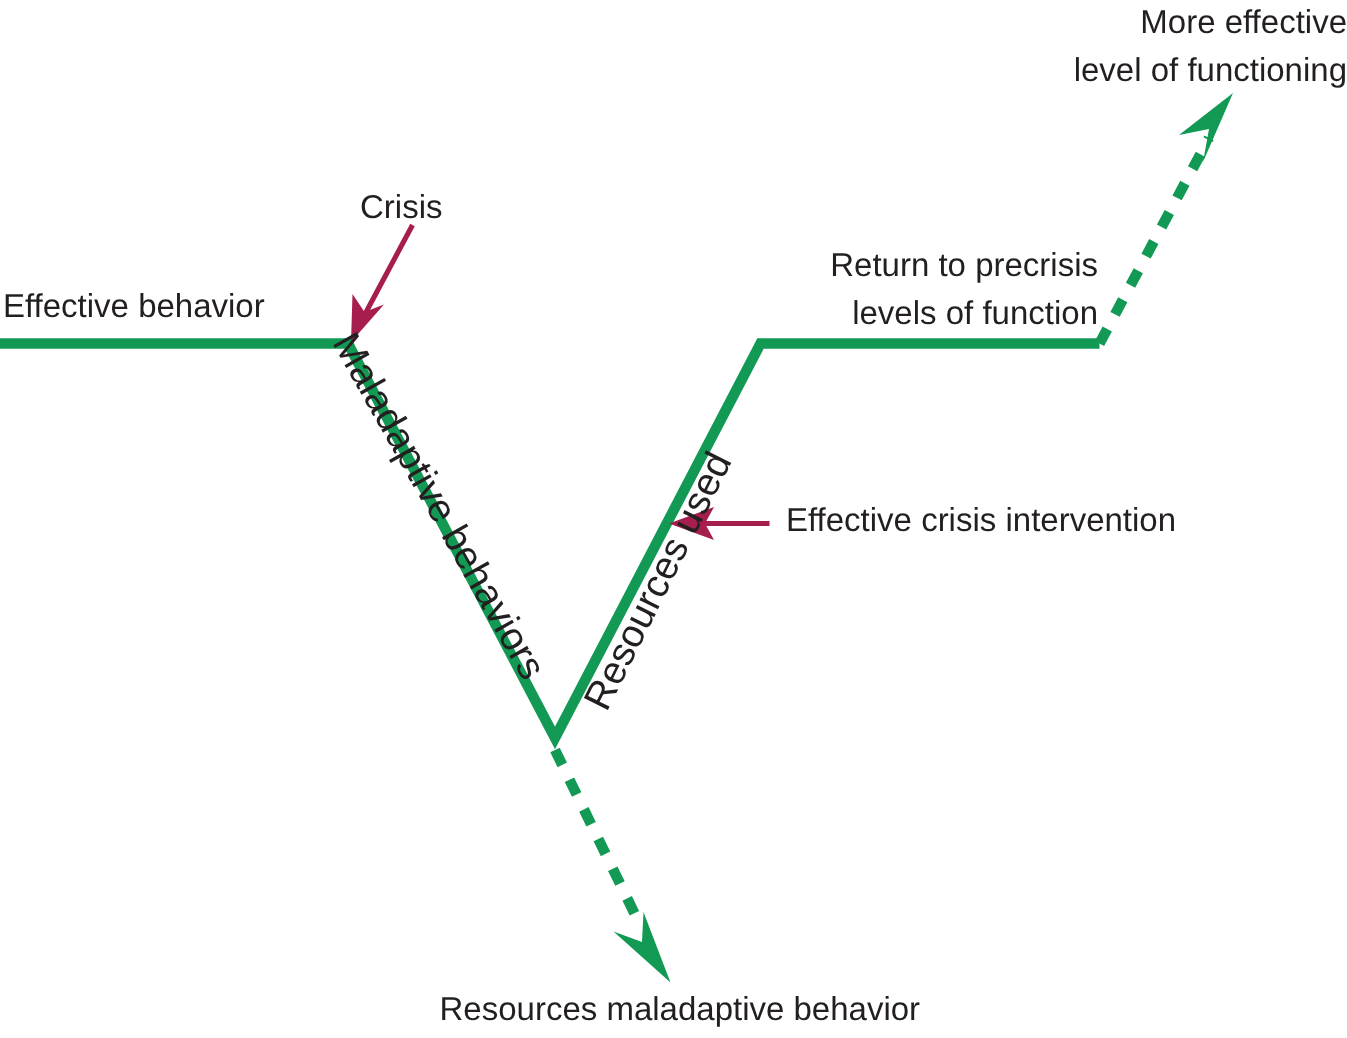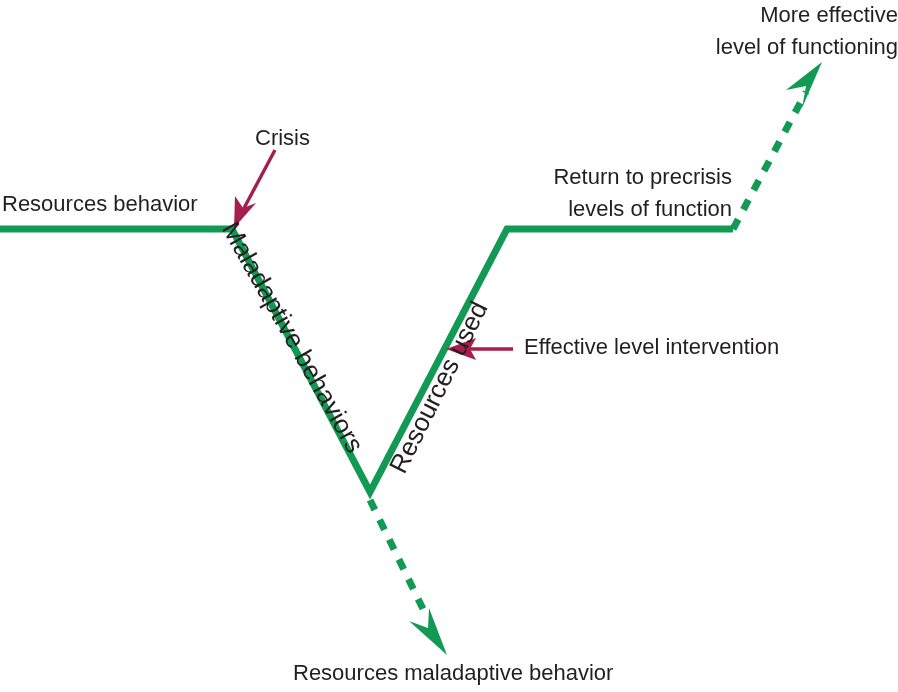--- a/index.html
+++ b/index.html
@@ -33,21 +33,21 @@
     white-space: pre;
   }
   .lbl-rot {
     transform-origin: 0 0;
   }
   #label-precrisis-behavior {
     left: 2px;
     top: 188px;
   }
   #label-crisis {
-    left: 255px;
+    left: 240px;
     top: 122px;
   }
   #label-maladaptive-behaviors {
     left: 243px;
     top: 216px;
     transform: rotate(60.5deg);
     font-size: 26px;
   }
   #label-resources-used {
     left: 382px;
@@ -99,31 +99,31 @@
       <line x1="275" y1="150" x2="243" y2="210" stroke="#a51e4d" stroke-width="3.4" stroke-linecap="butt"></line>
       <polygon points="234,228 235,196 243,208 256,203" fill="#a51e4d"></polygon>
     </g>
 
     <g>
       <line x1="513" y1="349" x2="468" y2="349" stroke="#a51e4d" stroke-width="3.4" stroke-linecap="butt"></line>
       <polygon points="446,349 476,338 470,349 476,360" fill="#a51e4d"></polygon>
     </g>
   </svg>
 
-  <div class="lbl" id="label-precrisis-behavior">Resources behavior</div>
+  <div class="lbl" id="label-precrisis-behavior">Effective behavior</div>
 
   <div class="lbl" id="label-crisis">Crisis</div>
 
   <div class="lbl lbl-rot" id="label-maladaptive-behaviors">Maladaptive behaviors</div>
 
   <div class="lbl lbl-rot" id="label-resources-used">Resources used</div>
 
   <div class="lbl" id="label-return-to-precrisis">Return to precrisis
 levels of function</div>
 
   <div class="lbl" id="label-more-effective">More effective
 level of functioning</div>
 
-  <div class="lbl" id="label-effective-crisis-intervention">Effective level intervention</div>
+  <div class="lbl" id="label-effective-crisis-intervention">Effective crisis intervention</div>
 
   <div class="lbl" id="label-continued-maladaptive-behavior">Resources maladaptive behavior</div>
 
 </div>
 
 </body></html>

